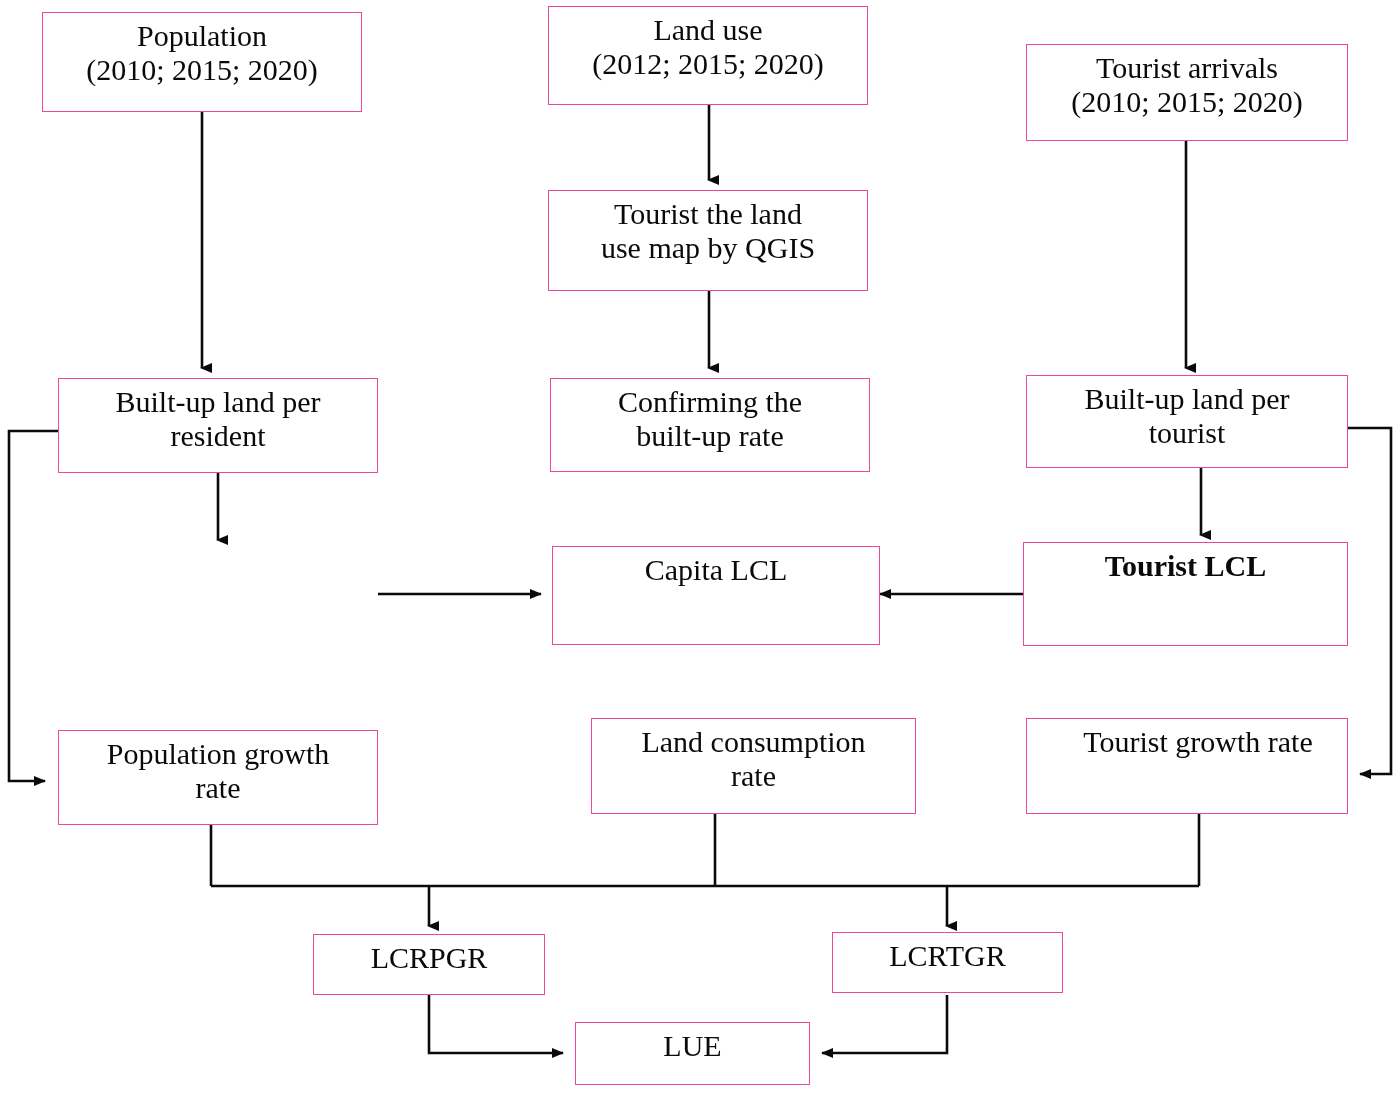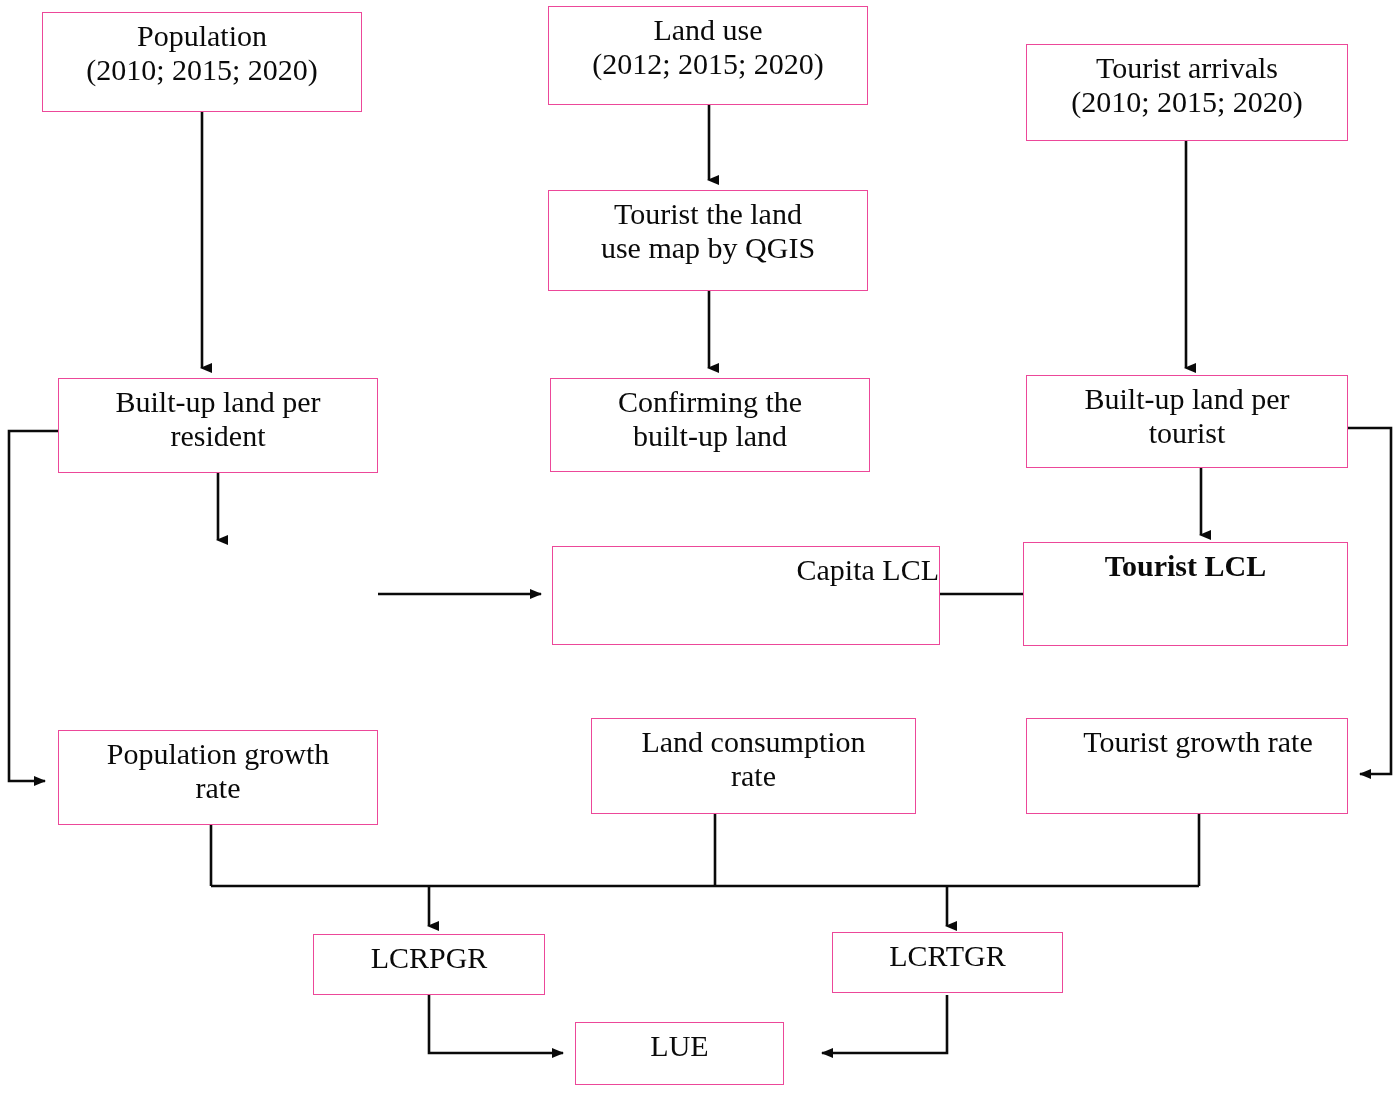--- a/index.html
+++ b/index.html
@@ -117,30 +117,30 @@
 use map by QGIS</span>
   </div>
 
   <div class="node" style="left:58px; top:378px; width:320px; height:95px;">
     <span class="lbl">Built-up land per
 resident</span>
   </div>
 
   <div class="node" style="left:550px; top:378px; width:320px; height:94px;">
     <span class="lbl">Confirming the
-built-up land</span>
+built-up rate</span>
   </div>
 
   <div class="node" style="left:1026px; top:375px; width:322px; height:93px;">
     <span class="lbl">Built-up land per
 tourist</span>
   </div>
 
 
-  <div class="node" style="left:552px; top:546px; width:388px; height:99px;text-align:right;">
+  <div class="node" style="left:552px; top:546px; width:328px; height:99px;">
     <span class="lbl">Capita LCL</span>
   </div>
 
   <div class="node" style="left:1023px; top:542px; width:325px; height:104px;font-weight:bold;">
     <span class="lbl">Tourist LCL</span>
   </div>
 
   <div class="node" style="left:58px; top:730px; width:320px; height:95px;">
     <span class="lbl">Population growth
 rate</span>
@@ -156,17 +156,17 @@
   </div>
 
   <div class="node mid" style="left:313px; top:934px; width:232px; height:61px;">
     <span class="lbl">LCRPGR</span>
   </div>
 
   <div class="node mid" style="left:832px; top:932px; width:231px; height:61px;">
     <span class="lbl">LCRTGR</span>
   </div>
 
-  <div class="node mid" style="left:575px; top:1022px; width:209px; height:63px;">
+  <div class="node mid" style="left:575px; top:1022px; width:235px; height:63px;">
     <span class="lbl">LUE</span>
   </div>
 
 </div>
 
 </body></html>

